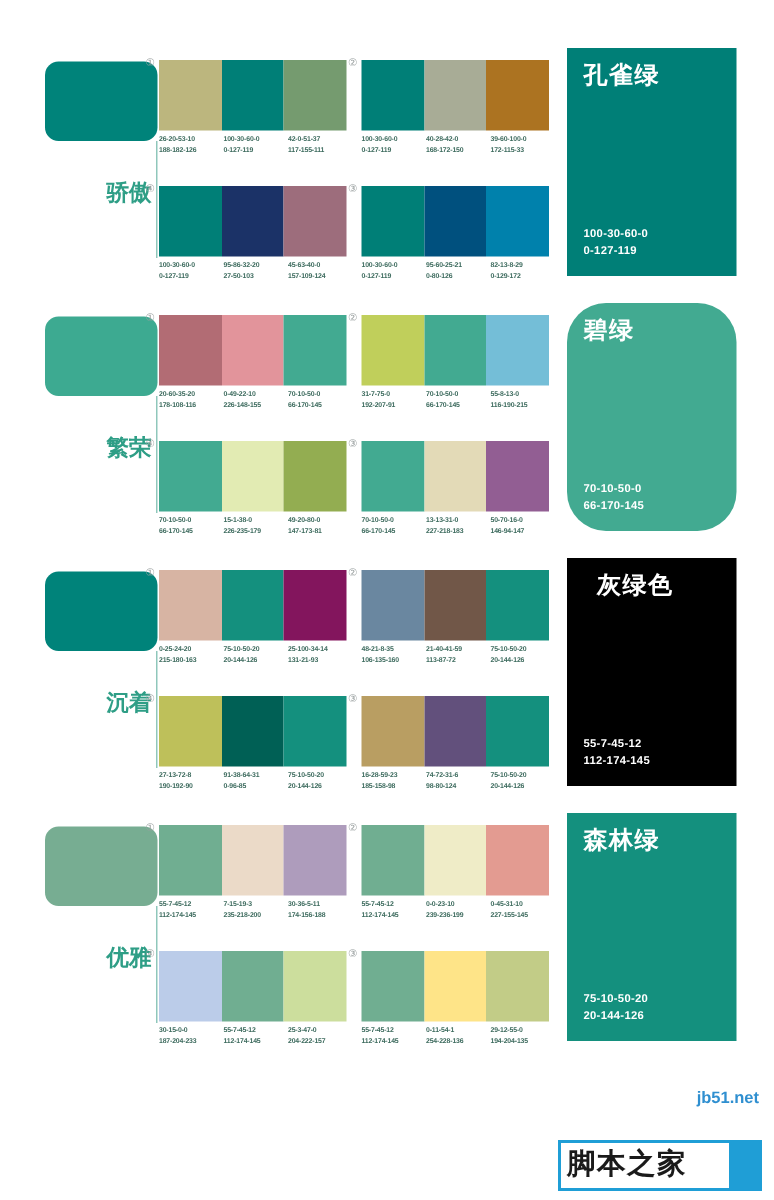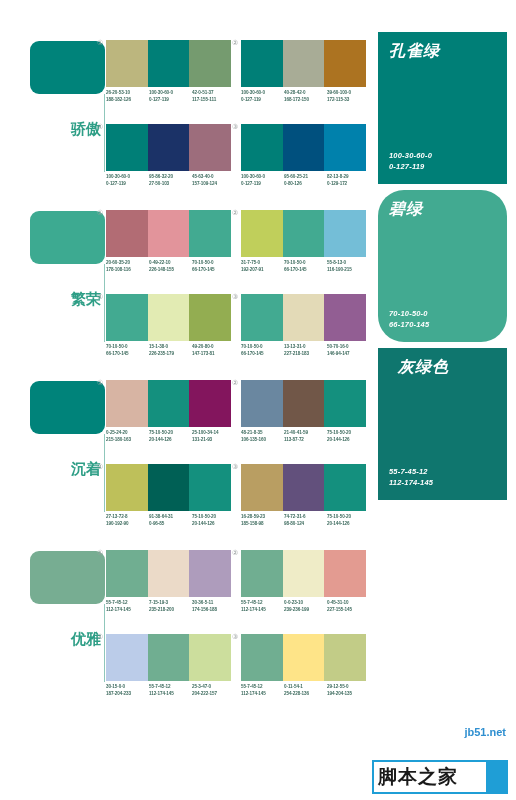--- a/index.html
+++ b/index.html
@@ -78,24 +78,23 @@
     font-weight:bold;
     letter-spacing:-0.1px;
     white-space:nowrap;
   }
   .code-col .c2 { color:#3d6b5e; }
 
   
   .features { position:absolute; left:378px; top:32px; width:120px; }
   .feature {
     position:relative;
-    width:129px; height:152px;
-    margin-bottom:6px;
+    width:113px; height:152px;
+    margin-bottom:18px;
     padding:10px 11px;
-    font-style:italic;
   }
   .feature-name {
     font-size:16px;
     font-weight:bold;
     color:#ffffff;
     line-height:18px;
     letter-spacing:1px;
   }
   .feature-codes {
     position:absolute; left:11px; bottom:12px;
@@ -531,25 +530,32 @@
           <div>0-127-119</div>
         </div>
       </div>
       <div class="feature" style="background: rgb(66, 170, 145); border-radius: 26px;">
         <div class="feature-name">碧绿</div>
         <div class="feature-codes">
           <div>70-10-50-0</div>
           <div>66-170-145</div>
         </div>
       </div>
-      <div class="feature" style="background: #0f766e; padding-left: 20px;">
+      <div class="feature" style="background: #000000; padding-left: 20px;">
         <div class="feature-name">灰绿色</div>
         <div class="feature-codes">
           <div>55-7-45-12</div>
           <div>112-174-145</div>
+        </div>
+      </div>
+      <div class="feature" style="background: rgb(20, 144, 126);">
+        <div class="feature-name">森林绿</div>
+        <div class="feature-codes">
+          <div>75-10-50-20</div>
+          <div>20-144-126</div>
         </div>
       </div>
     </div>
 
   <div class="watermark">
     <div class="wm-url">jb51.net</div>
     <div class="wm-box">
       <div class="wm-inner">
         <div class="wm-text">脚本之家</div>
       </div>

